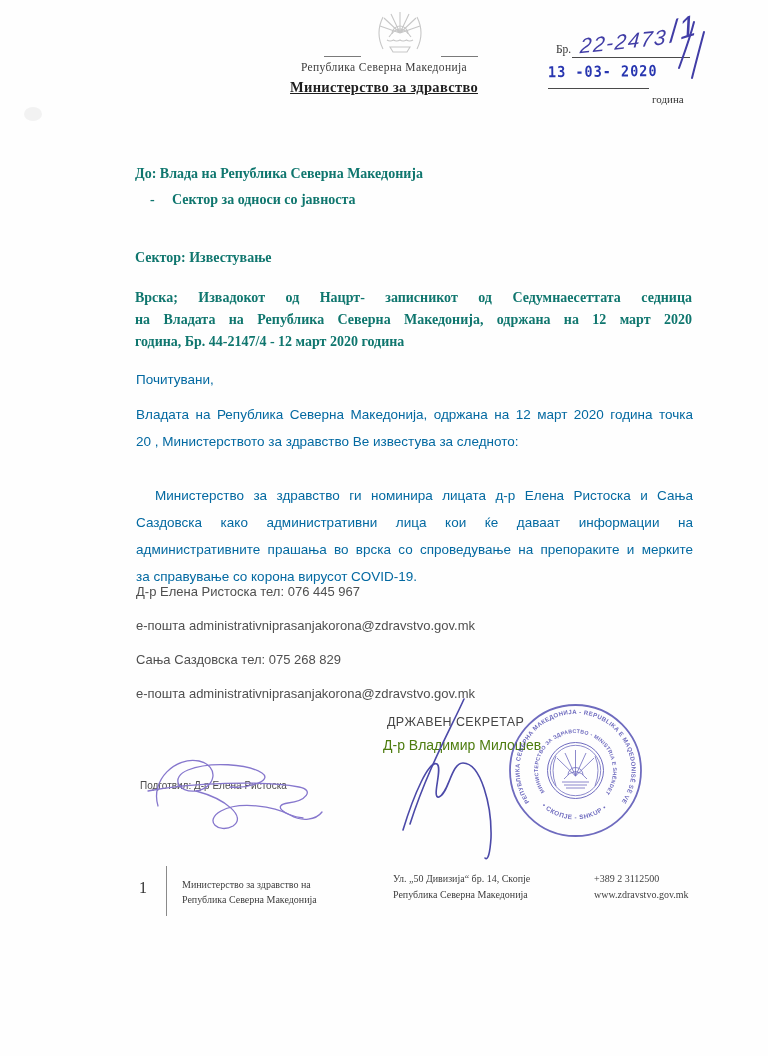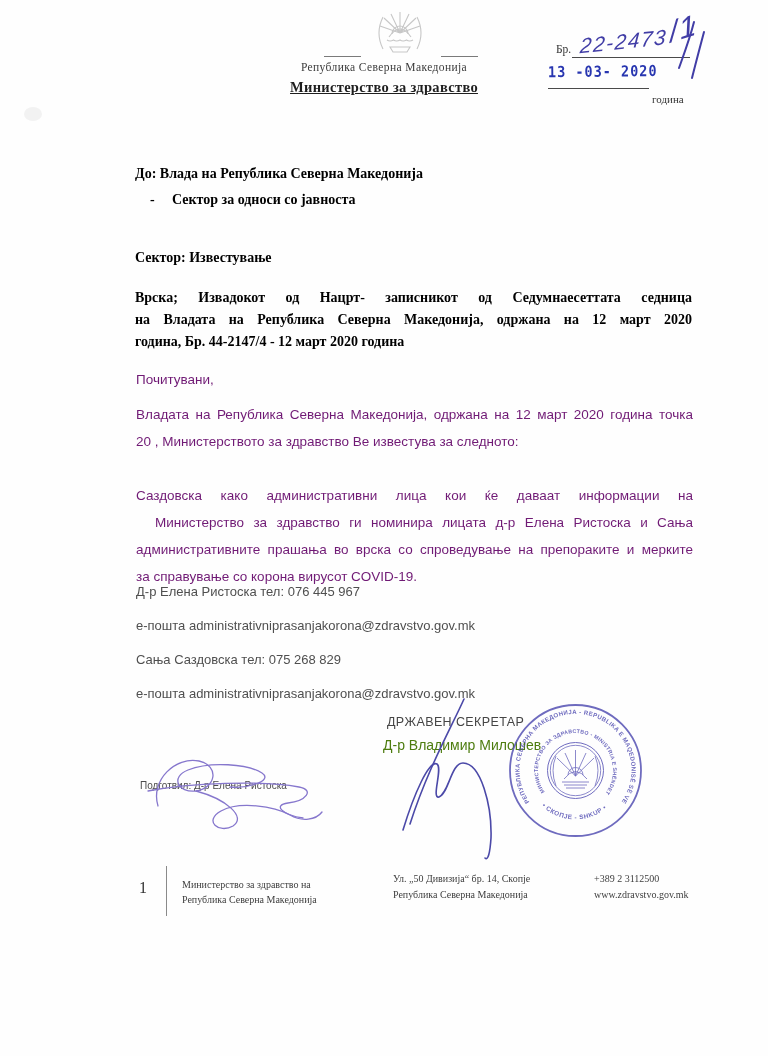--- a/index.html
+++ b/index.html
@@ -23,31 +23,31 @@
   
   .ref-label{left:556px;top:43px;font-size:11.5px;color:#333;}
   .ref-hand{left:580px;top:20px;font-size:21px;font-style:italic;font-weight:500;letter-spacing:1.5px;transform:rotate(-6deg) skewX(-10deg);}
   .ref-suffix{display:inline-block;font-size:30px;transform:rotate(-12deg) translateY(-4px);margin-left:2px;}
   .ref-underline1{left:572px;top:57px;width:118px;height:1px;background:#4a4a4a;}
   .ref-date{left:548px;top:63px;font-family:"DejaVu Sans Mono","Liberation Mono",monospace;font-weight:bold;font-size:13.5px;letter-spacing:1px;transform:rotate(-.6deg) scaleY(1.12);}
   .ref-underline2{left:548px;top:88px;width:101px;height:1px;background:#4a4a4a;}
   .ref-year{left:652px;top:77px;font-size:11px;color:#333;margin-top:16px;}
 
   
-  .h-block{font-weight:bold;color:#000000;font-size:14px;}
+  .h-block{font-weight:bold;color:#0f766e;font-size:14px;}
   .to-line1{left:135px;top:166px;}
   .to-dash{left:150px;top:192px;}
   .to-line2{left:172px;top:192px;}
   .subject{left:135px;top:250px;}
   .vrska{left:135px;top:287px;width:557px;}
   .vrska .ln{line-height:22px;text-align:justify;text-align-last:justify;}
   .vrska .ln.last{text-align-last:left;}
 
   
-  .bodytxt{font-size:13.5px;color:#701a75;}
+  .bodytxt{font-size:13.5px;color:#0369a1;}
   .salutation{left:136px;top:372px;}
   .para{width:557px;}
   .para .ln{line-height:27px;text-align:justify;text-align-last:justify;}
   .para .ln.first1{padding-left:37px;}
   .para .ln.first2{padding-left:19px;}
   .para .ln.last{text-align-last:left;padding-left:0;}
   .para1{left:136px;top:401px;}
   .para2{left:136px;top:482px;}
   .contact{left:136px;font-size:13px;color:#4f4f4f;}
 
@@ -109,22 +109,22 @@
   </div>
 
   <div class="abs sans bodytxt salutation">Почитувани,</div>
 
   <div class="abs sans bodytxt para para1">
     <div class="ln">Владата на Република Северна Македонија, одржана на 12 март 2020 година точка</div>
     <div class="ln last">20 , Министерството за здравство Ве известува за следното:</div>
   </div>
 
   <div class="abs sans bodytxt para para2">
+    <div class="ln first2">Министерство за здравство ги номинира лицата д-р Елена Ристоска и Сања</div>
     <div class="ln">Саздовска како административни лица кои ќе даваат информации на</div>
-    <div class="ln first2">Министерство за здравство ги номинира лицата д-р Елена Ристоска и Сања</div>
     <div class="ln">административните прашања во врска со спроведување на препораките и мерките</div>
     <div class="ln last">за справување со корона вирусот COVID-19.</div>
   </div>
 
   <div class="abs sans contact" style="top:584px;">Д-р Елена Ристоска тел: 076 445 967</div>
   <div class="abs sans contact" style="top:618px;">е-пошта  administrativniprasanjakorona@zdravstvo.gov.mk</div>
   <div class="abs sans contact" style="top:652px;">Сања Саздовска  тел: 075 268 829</div>
   <div class="abs sans contact" style="top:686px;">е-пошта  administrativniprasanjakorona@zdravstvo.gov.mk</div>
 
   <div class="abs sans sig-title">ДРЖАВЕН СЕКРЕТАР</div>

